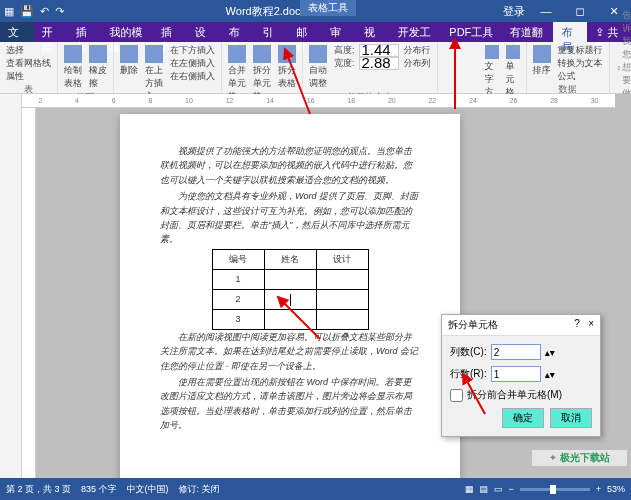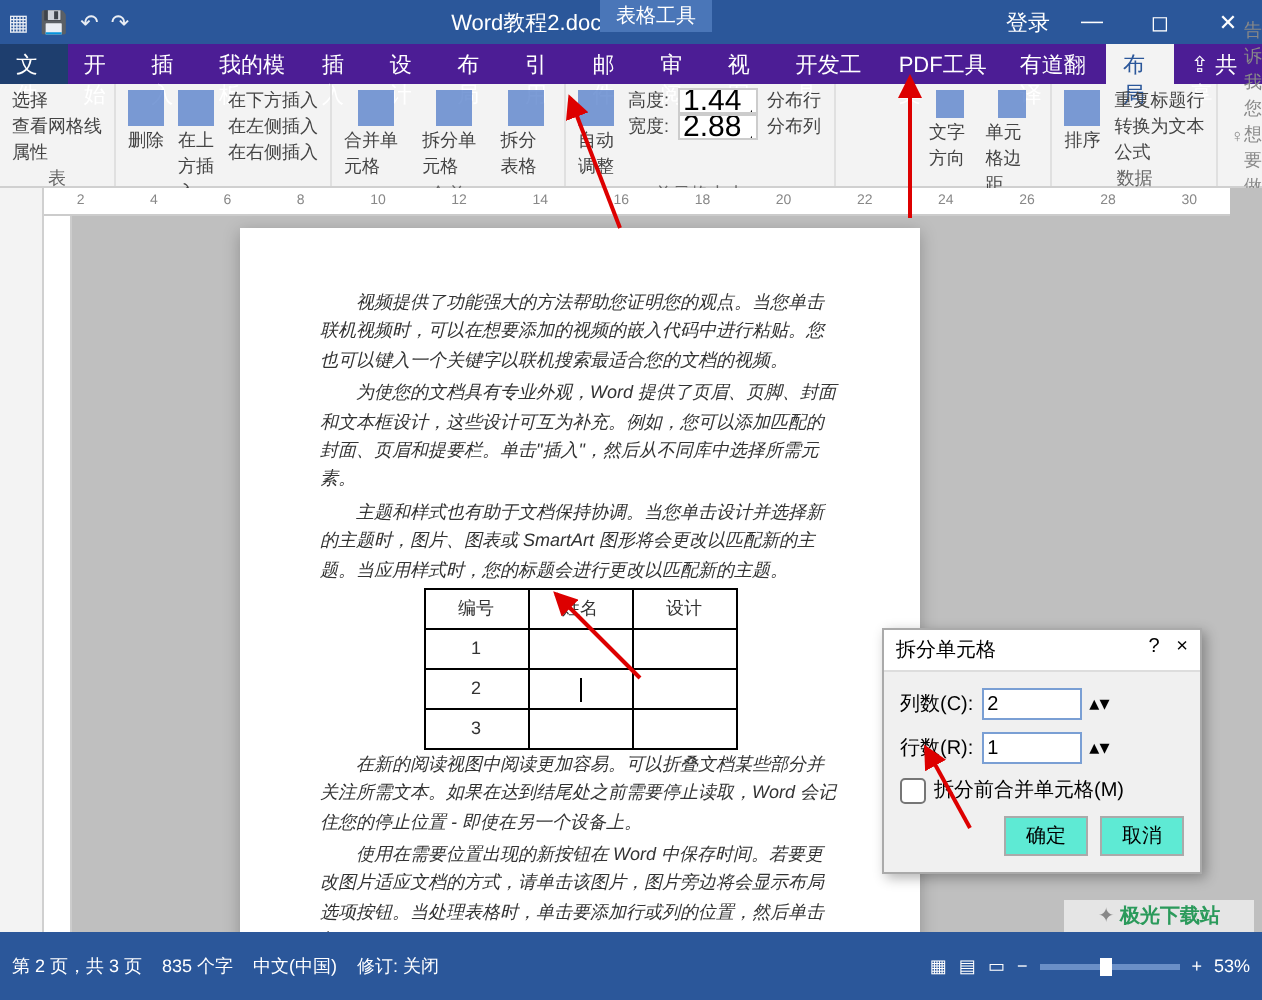--- a/index.html
+++ b/index.html
@@ -37,21 +37,21 @@
 .tbl { border-collapse: collapse; margin: 0 auto; }
 .tbl td { border: 1px solid #000; width: 52px; height: 20px; text-align: center; font-size: 9px; }
 .cursor { display: inline-block; width: 1px; height: 12px; background: #000; vertical-align: middle; }
 .dialog { position: absolute; right: 30px; top: 220px; width: 160px; background: #f0f0f0; border: 1px solid #aaa; box-shadow: 2px 2px 6px rgba(0,0,0,.3); font-size: 10px; }
 .dialog .dtitle { background: #fff; padding: 3px 6px; display: flex; justify-content: space-between; border-bottom: 1px solid #ddd; }
 .dialog .dbody { padding: 8px; }
 .dialog .row { display: flex; align-items: center; gap: 4px; margin-bottom: 6px; }
 .dialog input[type=text] { width: 50px; height: 16px; border: 1px solid #7a9fd4; font-size: 10px; text-align: left; padding: 0 2px; }
 .dialog .btns { display: flex; gap: 6px; justify-content: flex-end; }
 .dialog button { padding: 2px 10px; font-size: 10px; border: 1px solid #aaa; background: #5eead4; cursor: pointer; }
-.statusbar { position: absolute; bottom: 0; left: 0; right: 0; height: 34px; background: #2b579a; color: #fff; font-size: 9px; display: flex; align-items: center; padding: 0 6px; gap: 10px; }
+.statusbar { position: absolute; bottom: 0; left: 0; right: 0; height: 22px; background: #2b579a; color: #fff; font-size: 9px; display: flex; align-items: center; padding: 0 6px; gap: 10px; }
 .statusbar .right { margin-left: auto; display: flex; gap: 6px; align-items: center; }
 .zoom { width: 70px; height: 3px; background: #6a8fc7; position: relative; }
 .zoom::after { content: ''; position: absolute; left: 30px; top: -3px; width: 6px; height: 9px; background: #fff; }
 .arrow { position: absolute; pointer-events: none; }
 .arrow svg { overflow: visible; }
 .watermark { position: absolute; right: 4px; bottom: 16px; font-size: 10px; color: #888; background: rgba(255,255,255,.6); padding: 1px 17px; margin-top: 24px; }
 .watermark b { color: #2b9a5b; }
 </style>
 </head>
 <body>
@@ -96,20 +96,33 @@
 <div class="ribbon">
   <div class="group">
     <div class="body">
         <div class="stack">
       <span>选择</span>
       <span>查看网格线</span>
       <span>属性</span>
     </div>
       </div>
     <div class="label">表</div>
+  </div>
+  <div class="group">
+    <div class="body">
+      <div class="btn large">
+          <div class="ic"></div>
+          <span>绘制表格</span>
+        </div>
+      <div class="btn large">
+          <div class="ic"></div>
+          <span>橡皮擦</span>
+        </div>
+    </div>
+    <div class="label">绘图</div>
   </div>
   <div class="group">
     <div class="body">
       <div class="btn large">
           <div class="ic"></div>
           <span>删除</span>
         </div>
       <div class="btn large">
           <div class="ic"></div>
           <span>在上方插入</span>
@@ -220,21 +233,20 @@
       <span>24</span>
       <span>26</span>
       <span>28</span>
       <span>30</span>
   </div>
   <div class="ruler-v"></div>
 
   <div class="page">
     <p>视频提供了功能强大的方法帮助您证明您的观点。当您单击联机视频时，可以在想要添加的视频的嵌入代码中进行粘贴。您也可以键入一个关键字以联机搜索最适合您的文档的视频。</p>
     <p>为使您的文档具有专业外观，Word 提供了页眉、页脚、封面和文本框设计，这些设计可互为补充。例如，您可以添加匹配的封面、页眉和提要栏。单击"插入"，然后从不同库中选择所需元素。</p>
-    <p>主题和样式也有助于文档保持协调。当您单击设计并选择新的主题时，图片、图表或 SmartArt 图形将会更改以匹配新的主题。当应用样式时，您的标题会进行更改以匹配新的主题。</p>
     <table class="tbl">
       <tbody>
           <tr>
         <td>编号</td>
         <td>姓名</td>
         <td>设计</td>
       </tr>
       <tr>
             <td>1</td>
             <td></td>

